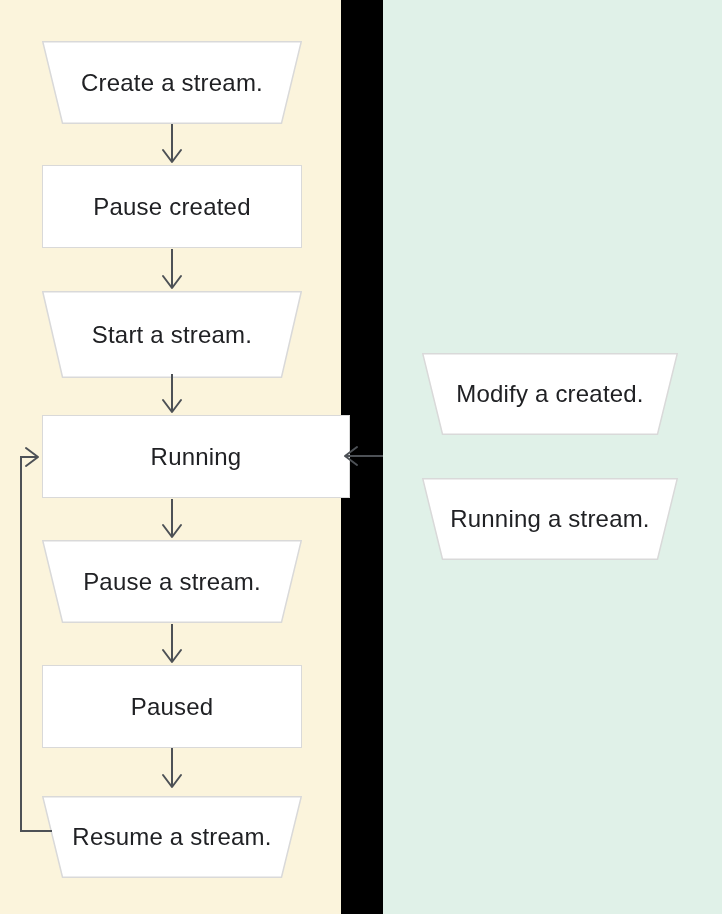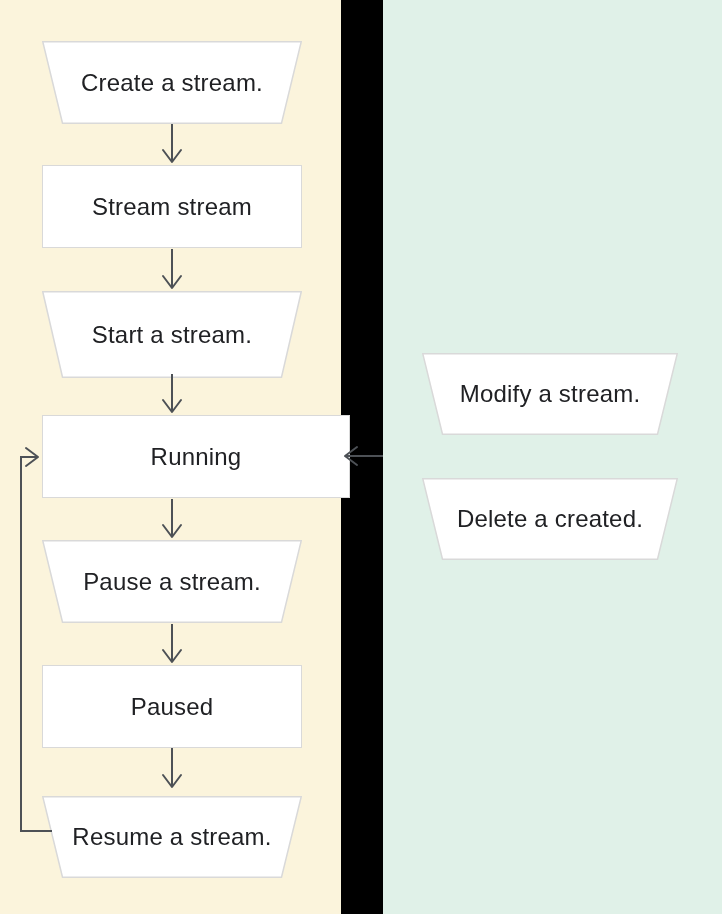--- a/index.html
+++ b/index.html
@@ -85,21 +85,21 @@
   <div class="panel right"></div>
 
   <div class="node trap" style="left:42px; top:41px; width:260px; height:83px;">
     <svg class="shape" viewBox="0 0 260 83" preserveAspectRatio="none">
       <polygon class="trap-poly" points="0.75,0.75 259.25,0.75 239.5,82.25 20.5,82.25"></polygon>
     </svg>
     <span class="label">Create a stream.</span>
   </div>
 
   <div class="node rect" style="left:42px; top:165px; width:260px; height:83px;">
-    <span class="label">Stream stream</span>
+    <span class="label">Pause created</span>
   </div>
 
   <div class="node trap" style="left:42px; top:291px; width:260px; height:87px;">
     <svg class="shape" viewBox="0 0 260 83" preserveAspectRatio="none">
       <polygon class="trap-poly" points="0.75,0.75 259.25,0.75 239.5,82.25 20.5,82.25"></polygon>
     </svg>
     <span class="label">Start a stream.</span>
   </div>
 
   <div class="node rect" style="left:42px; top:415px; width:308px; height:83px;">
@@ -121,28 +121,28 @@
     <svg class="shape" viewBox="0 0 260 82" preserveAspectRatio="none">
       <polygon class="trap-poly" points="0.75,0.75 259.25,0.75 239.5,81.25 20.5,81.25"></polygon>
     </svg>
     <span class="label">Resume a stream.</span>
   </div>
 
   <div class="node trap" style="left:422px; top:353px; width:256px; height:82px;">
     <svg class="shape" viewBox="0 0 256 82" preserveAspectRatio="none">
       <polygon class="trap-poly" points="0.75,0.75 255.25,0.75 235.5,81.25 20.5,81.25"></polygon>
     </svg>
-    <span class="label">Modify a stream.</span>
+    <span class="label">Modify a created.</span>
   </div>
 
   <div class="node trap" style="left:422px; top:478px; width:256px; height:82px;">
     <svg class="shape" viewBox="0 0 256 82" preserveAspectRatio="none">
       <polygon class="trap-poly" points="0.75,0.75 255.25,0.75 235.5,81.25 20.5,81.25"></polygon>
     </svg>
-    <span class="label">Delete a created.</span>
+    <span class="label">Running a stream.</span>
   </div>
 
   <svg class="connectors" viewBox="0 0 722 914">
     <defs>
       <marker id="arrowhead" viewBox="0 0 16 22" refX="14" refY="11" markerWidth="16" markerHeight="22" markerUnits="userSpaceOnUse" orient="auto">
         <path d="M2,2 L14,11 L2,20" fill="none" stroke="#4d5156" stroke-width="2" stroke-linecap="round" stroke-linejoin="round"></path>
       </marker>
     </defs>
 
     <path class="conn" d="M172,124 V162" marker-end="url(#arrowhead)"></path>

